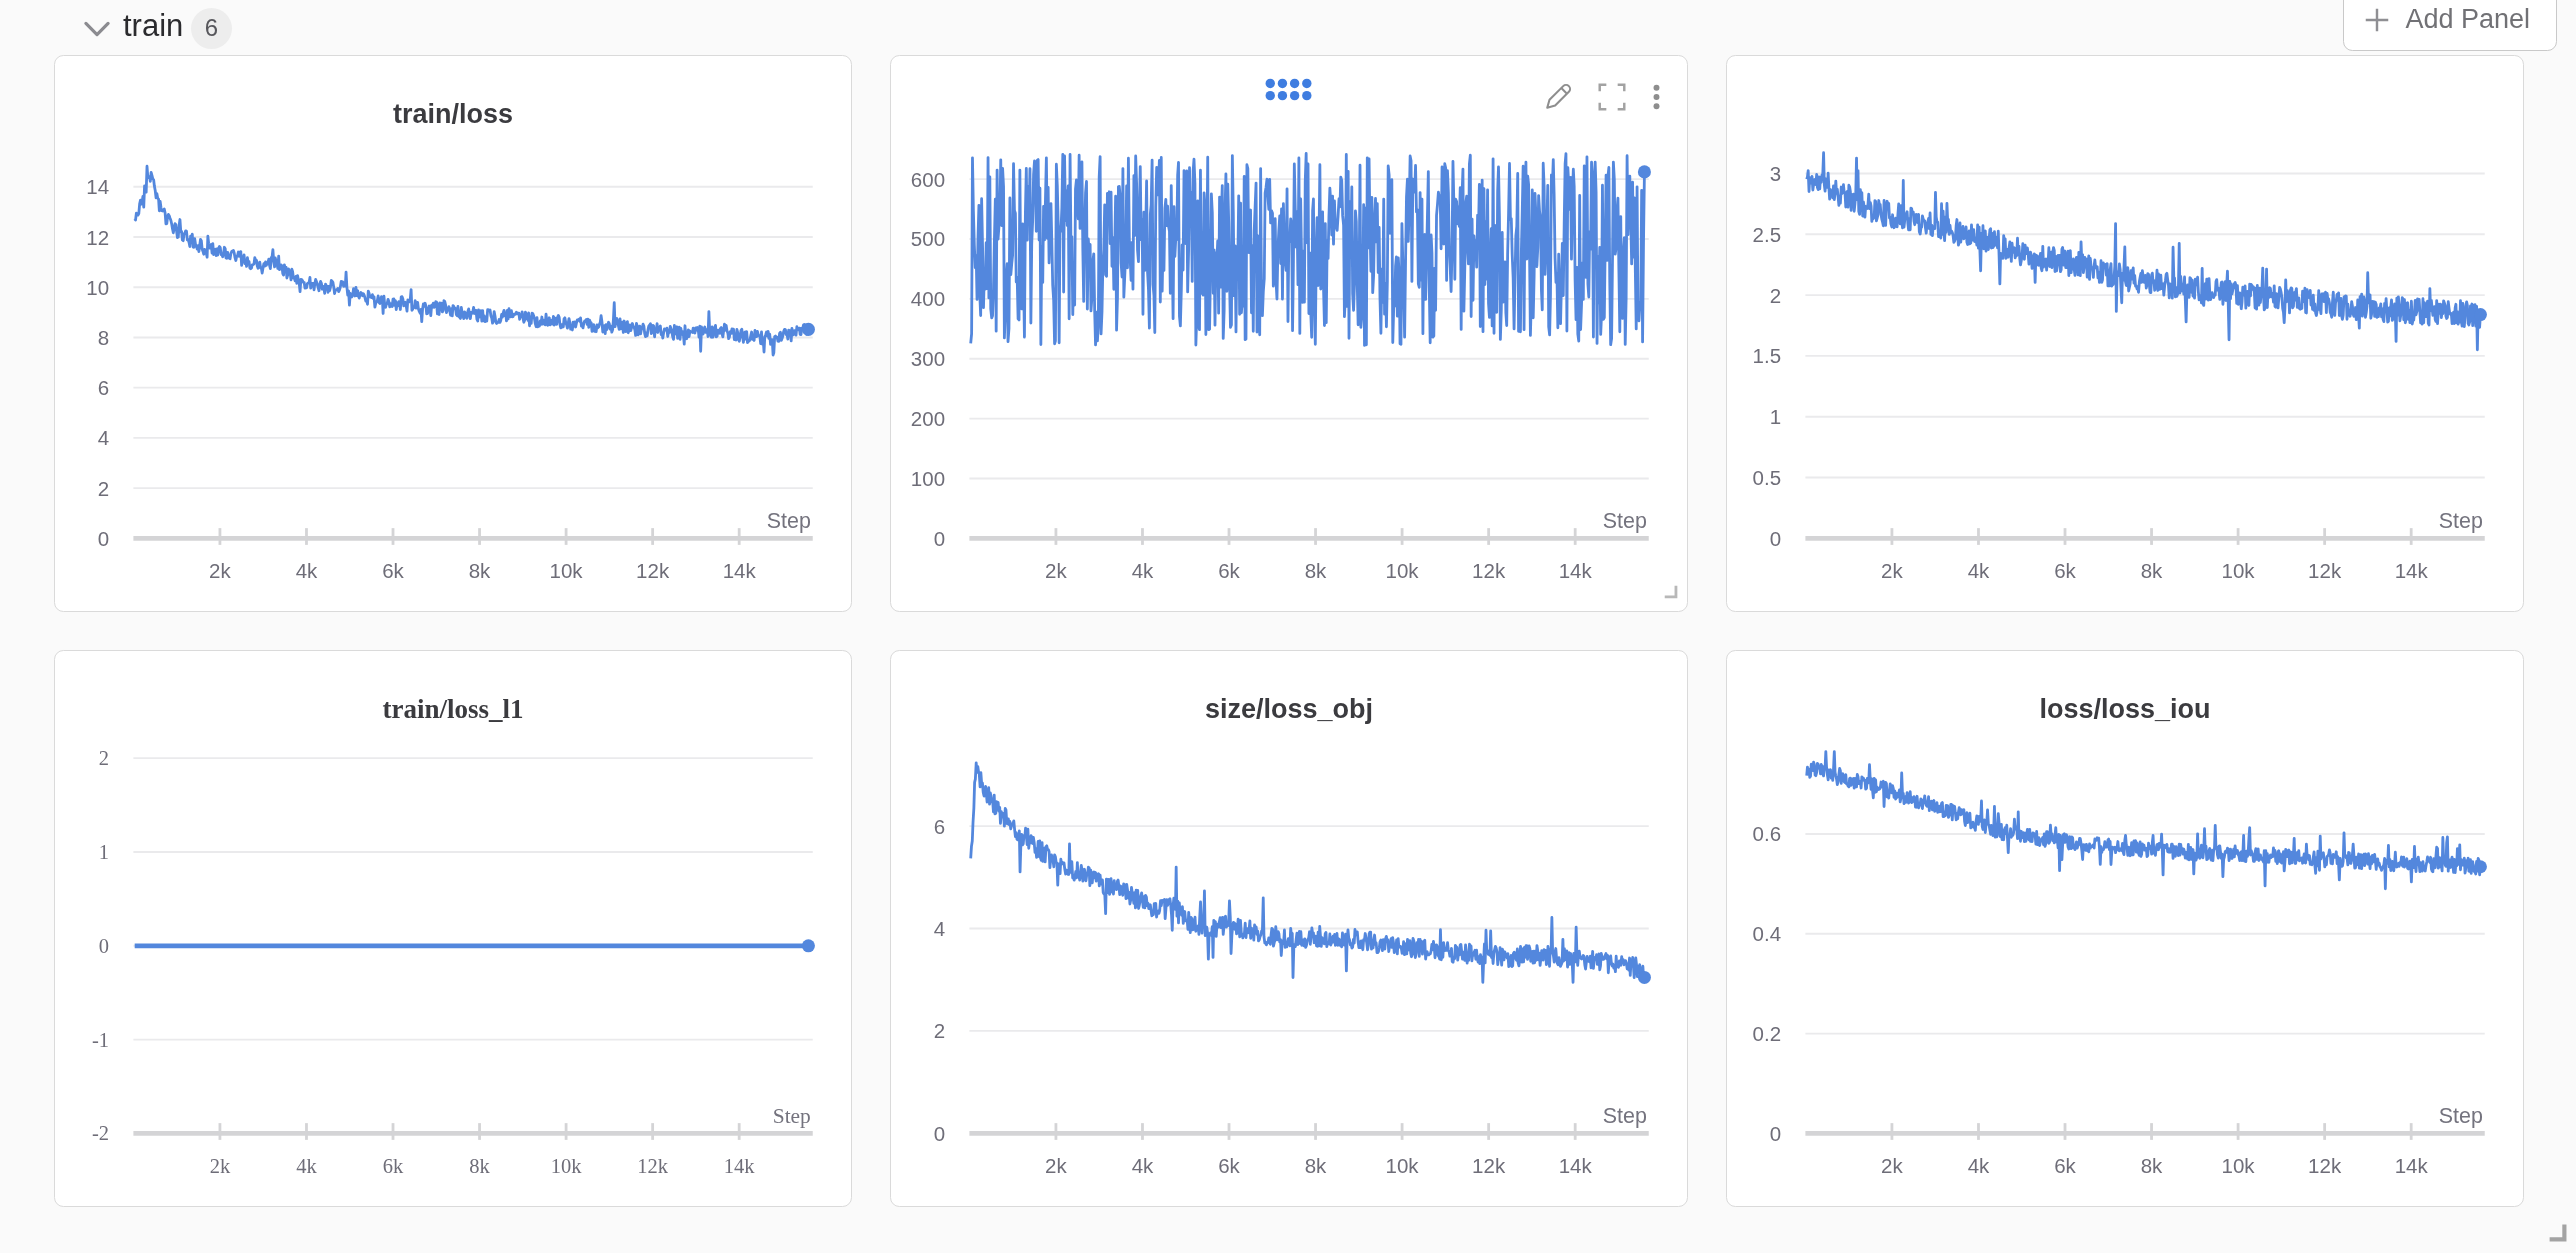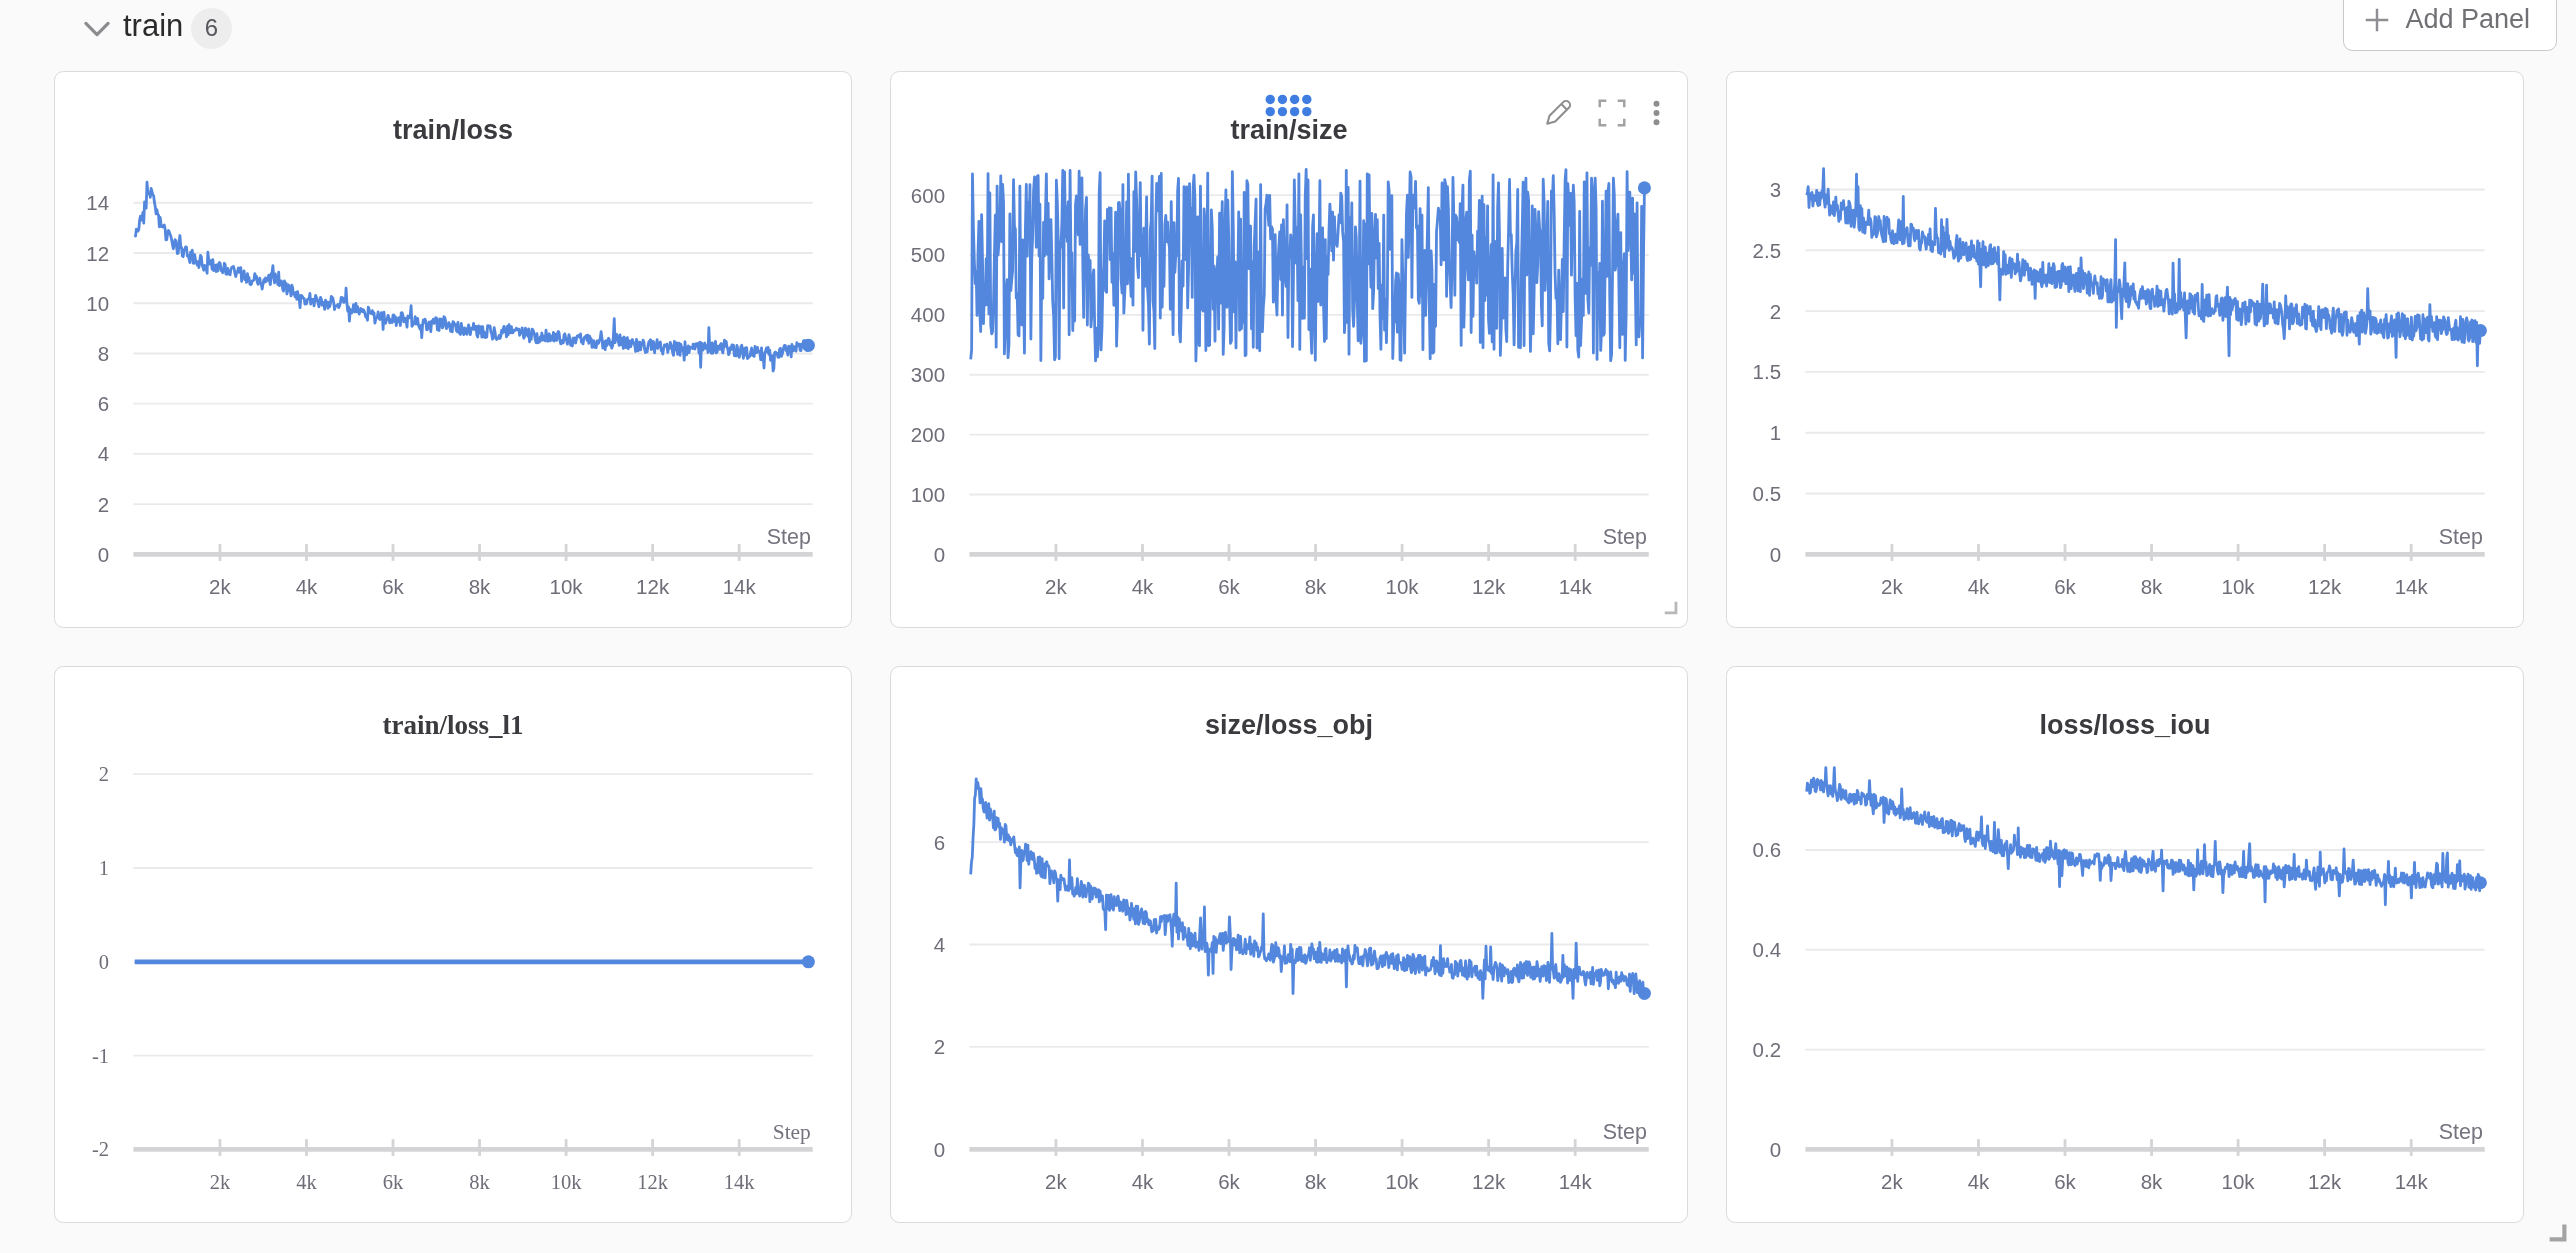--- a/index.html
+++ b/index.html
@@ -16,21 +16,21 @@
   .badge{
     position:absolute;left:165px;top:7.5px;min-width:41px;height:41px;border-radius:20.6px;
     background:#ededed;color:#57575c;font-size:24px;display:flex;align-items:center;justify-content:center;
   }
   .add-panel{
     position:absolute;right:45px;top:-11.2px;height:62px;padding:0 26px 0 18.7px;
     background:#ffffff;border:1.9px solid #c9c9c9;border-radius:9.4px;
     display:flex;align-items:center;gap:13px;color:#717175;font-size:27px;cursor:pointer;
     font-family:inherit;
   }
-  .grid{position:absolute;left:54px;top:71px;width:2470px;height:1004px;}
+  .grid{position:absolute;left:54px;top:55px;width:2470px;height:1004px;}
   .panel{
     position:absolute;width:798px;height:557px;background:#ffffff;
     border:1.9px solid #dadada;border-radius:9.4px;box-sizing:border-box;
   }
   .panel-title{
     position:absolute;left:0;right:0;top:43px;text-align:center;
     font-size:27px;font-weight:700;color:#3b3b3f;z-index:2;
   }
   svg.chart{position:absolute;left:0;top:0;width:100%;height:100%;display:block;}
   .drag-handle{position:absolute;left:50%;top:18.7px;transform:translateX(-50%);z-index:3;cursor:grab;}
@@ -128,21 +128,20 @@
       <span>
         <svg width="13" height="34" viewBox="0 0 14 36">
             <g fill="#8e8e8e">
               <circle cx="7" cy="8" r="3.2"></circle>
               <circle cx="7" cy="18" r="3.2"></circle>
               <circle cx="7" cy="28" r="3.2"></circle>
             </g>
           </svg>
       </span>
     </div>
-    <div class="panel-title">train/size</div>
     <svg class="chart" viewBox="0 0 853 596" preserveAspectRatio="none">
         <text x="58" y="518" text-anchor="end" dominant-baseline="central" font-size="22" fill="#6e6d78">0</text>
         <line x1="84" y1="453.6923076923077" x2="812" y2="453.6923076923077" stroke="#eaeaec" stroke-width="2"></line>
         <text x="58" y="453.6923076923077" text-anchor="end" dominant-baseline="central" font-size="22" fill="#6e6d78">100</text>
         <line x1="84" y1="389.38461538461536" x2="812" y2="389.38461538461536" stroke="#eaeaec" stroke-width="2"></line>
         <text x="58" y="389.38461538461536" text-anchor="end" dominant-baseline="central" font-size="22" fill="#6e6d78">200</text>
         <line x1="84" y1="325.0769230769231" x2="812" y2="325.0769230769231" stroke="#eaeaec" stroke-width="2"></line>
         <text x="58" y="325.0769230769231" text-anchor="end" dominant-baseline="central" font-size="22" fill="#6e6d78">300</text>
         <line x1="84" y1="260.7692307692308" x2="812" y2="260.7692307692308" stroke="#eaeaec" stroke-width="2"></line>
         <text x="58" y="260.7692307692308" text-anchor="end" dominant-baseline="central" font-size="22" fill="#6e6d78">400</text>

